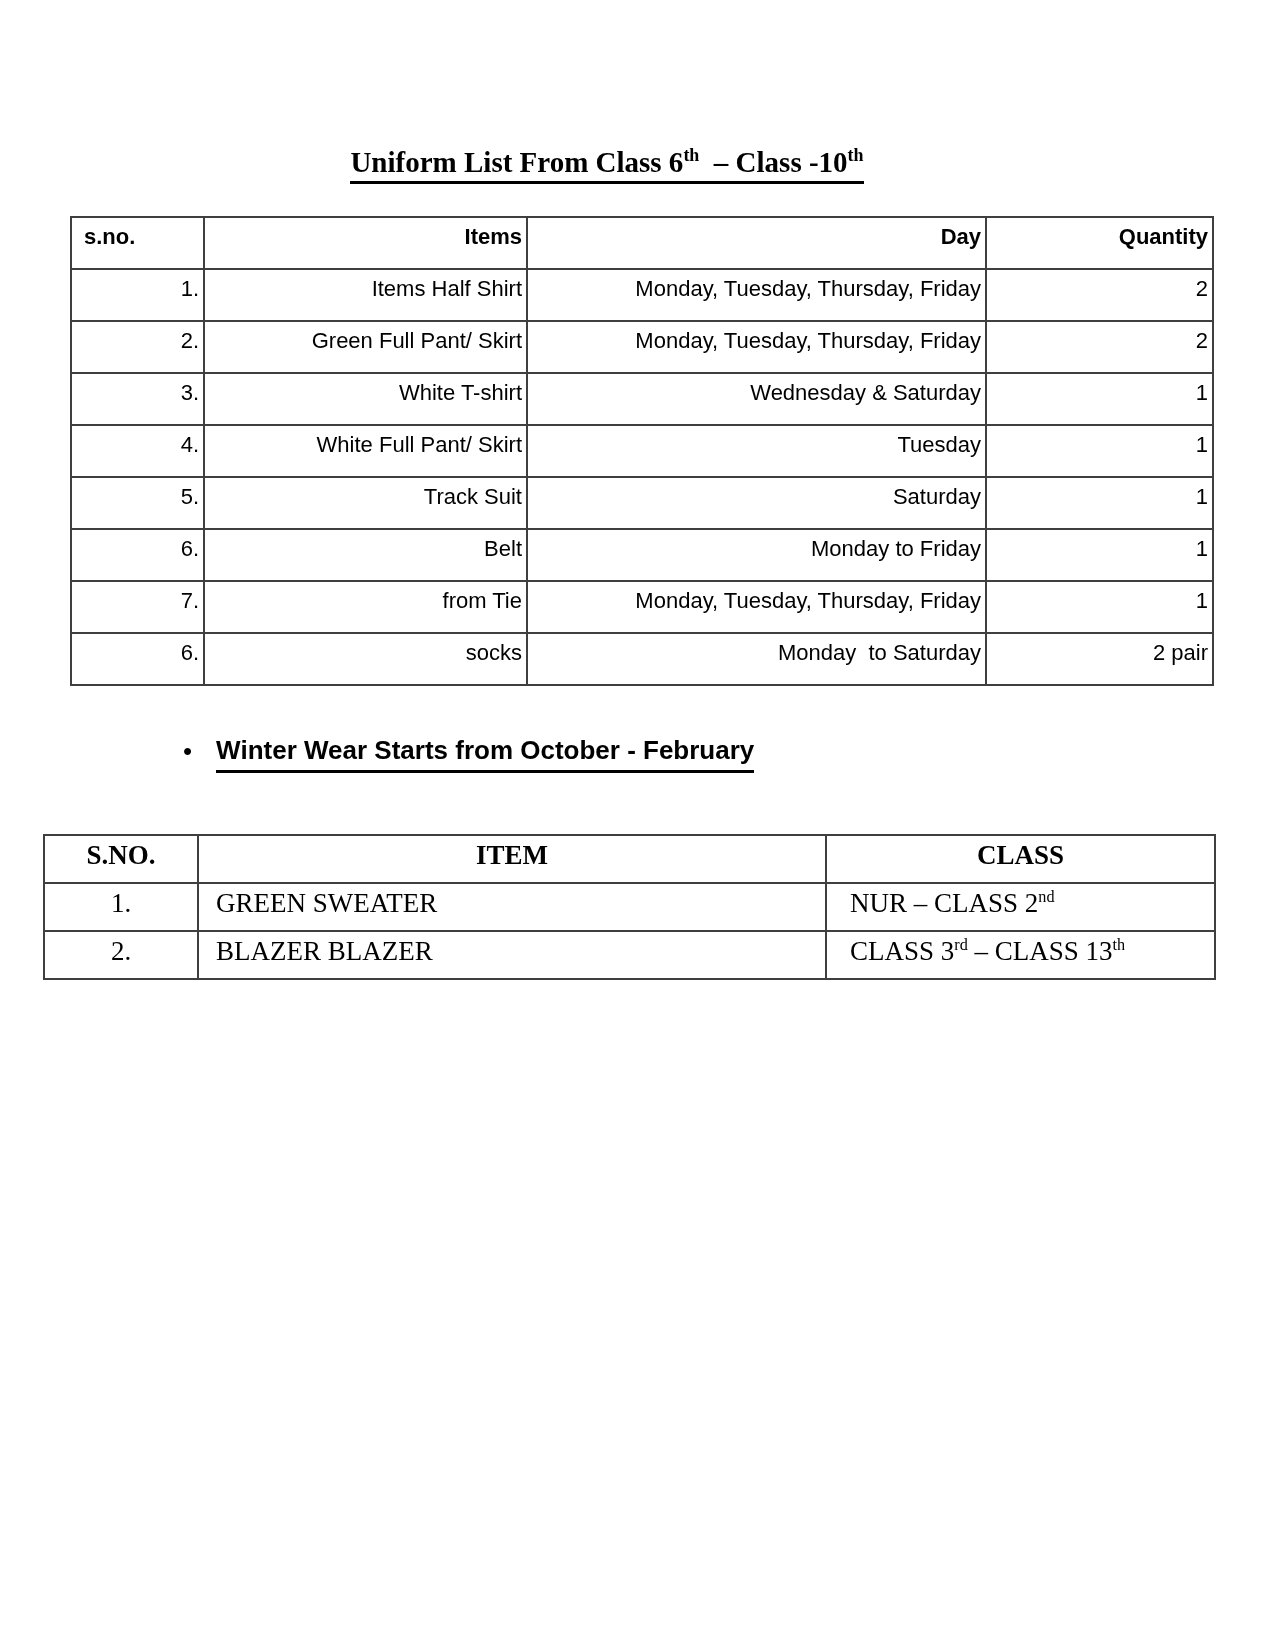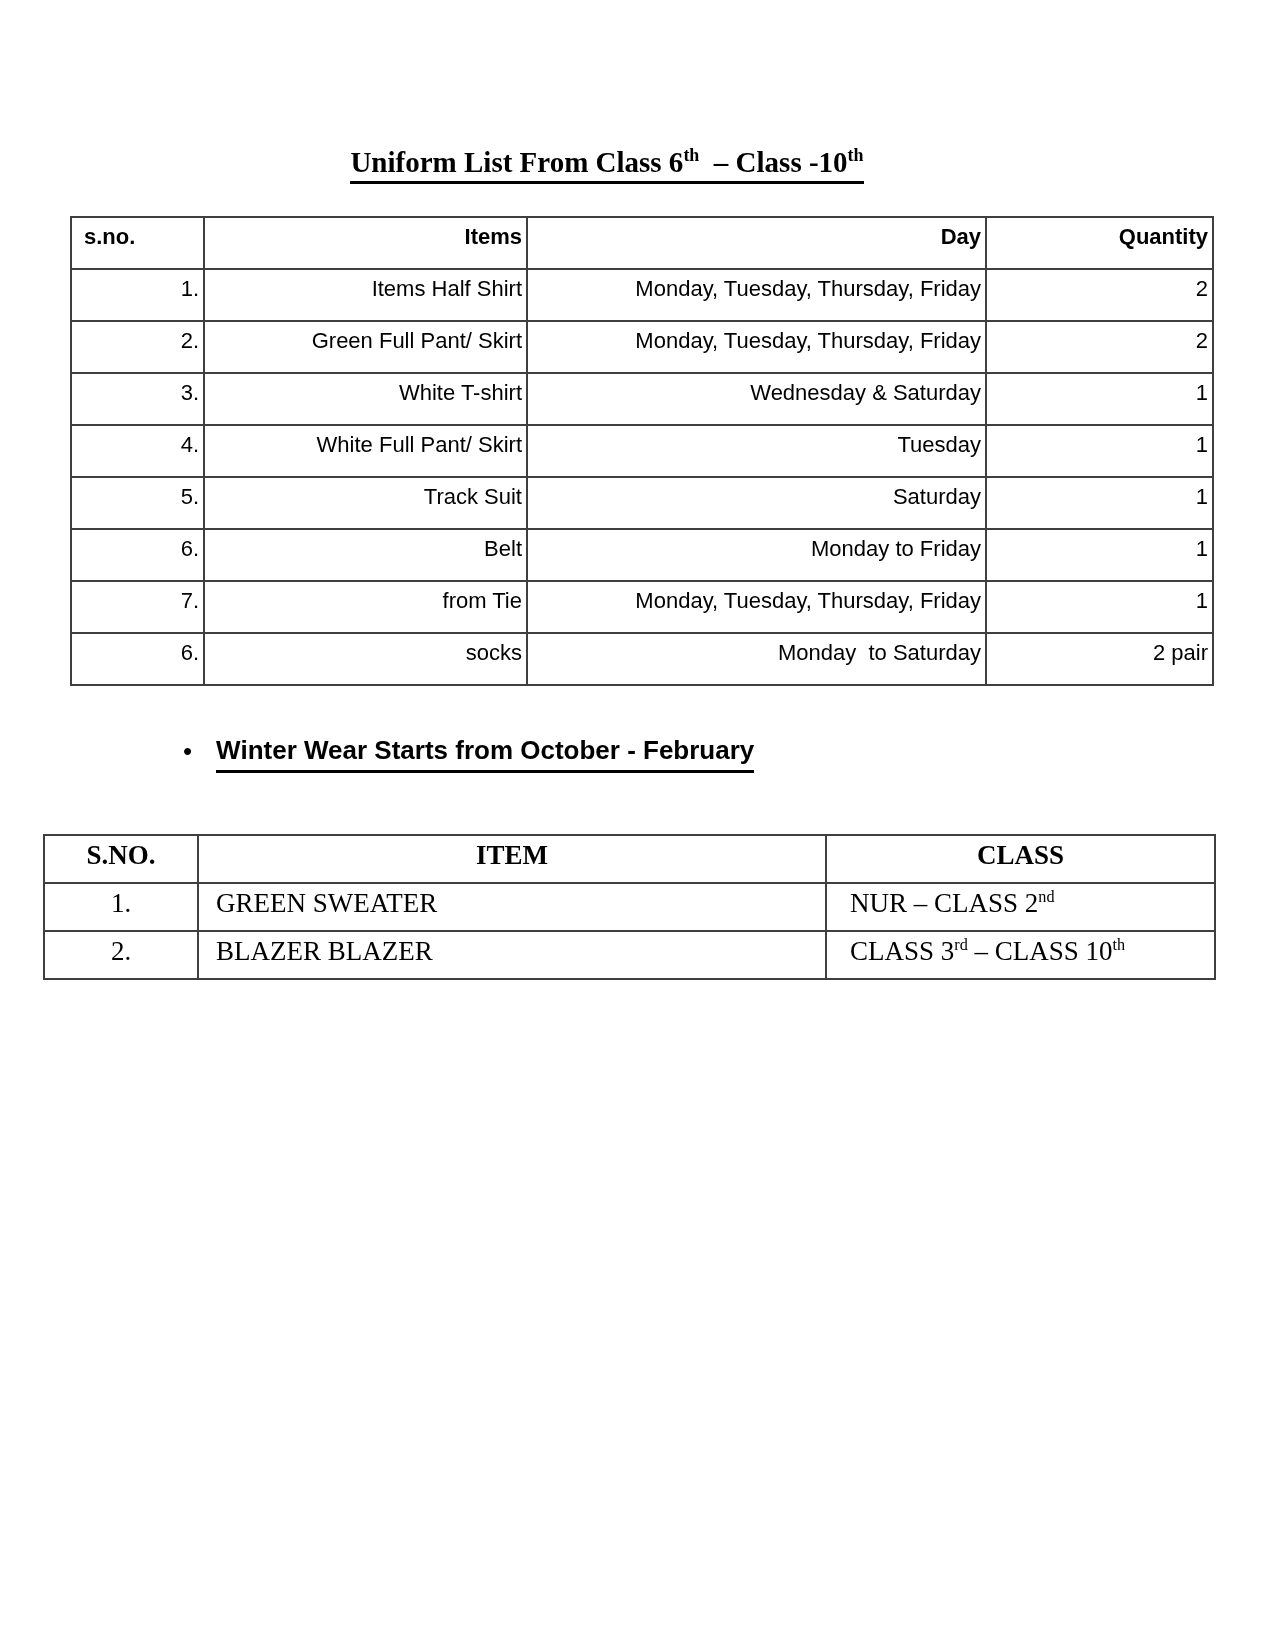--- a/index.html
+++ b/index.html
@@ -160,19 +160,19 @@
       </thead>
       <tbody>
         <tr>
           <td class="c-center">1.</td>
           <td class="c-item">GREEN SWEATER</td>
           <td class="c-class"><span>NUR – CLASS 2</span><sup>nd</sup><span></span><sup></sup></td>
         </tr>
         <tr>
           <td class="c-center">2.</td>
           <td class="c-item">BLAZER BLAZER</td>
-          <td class="c-class"><span>CLASS 3</span><sup>rd</sup><span> – CLASS 10</span><sup>th</sup></td>
+          <td class="c-class"><span>CLASS 3</span><sup>rd</sup><span> – CLASS 13</span><sup>th</sup></td>
         </tr>
       </tbody>
     </table>
   </div>
 
 </div>
 
 </body></html>

